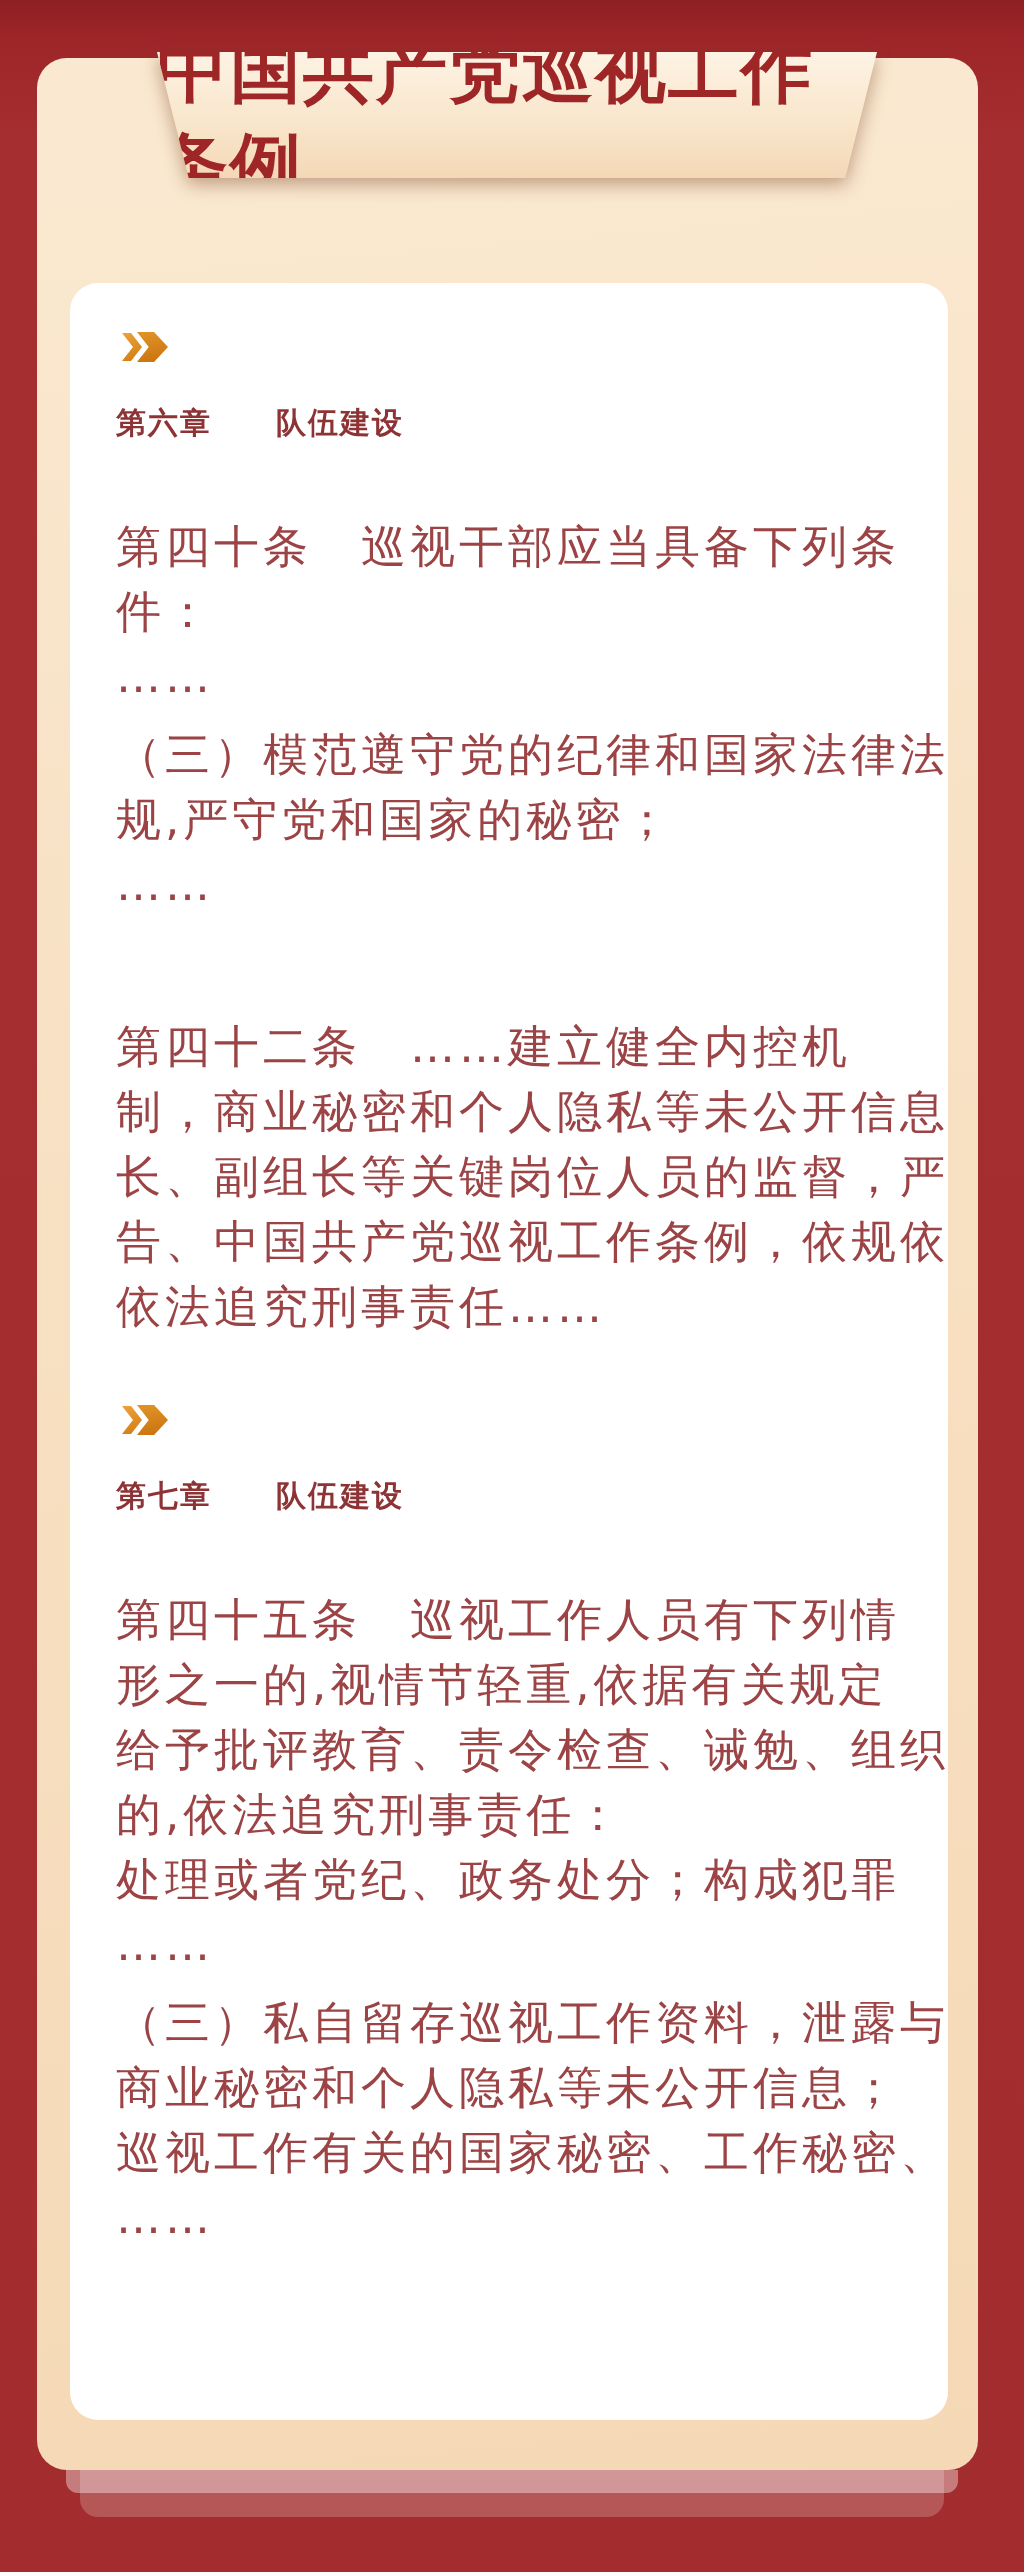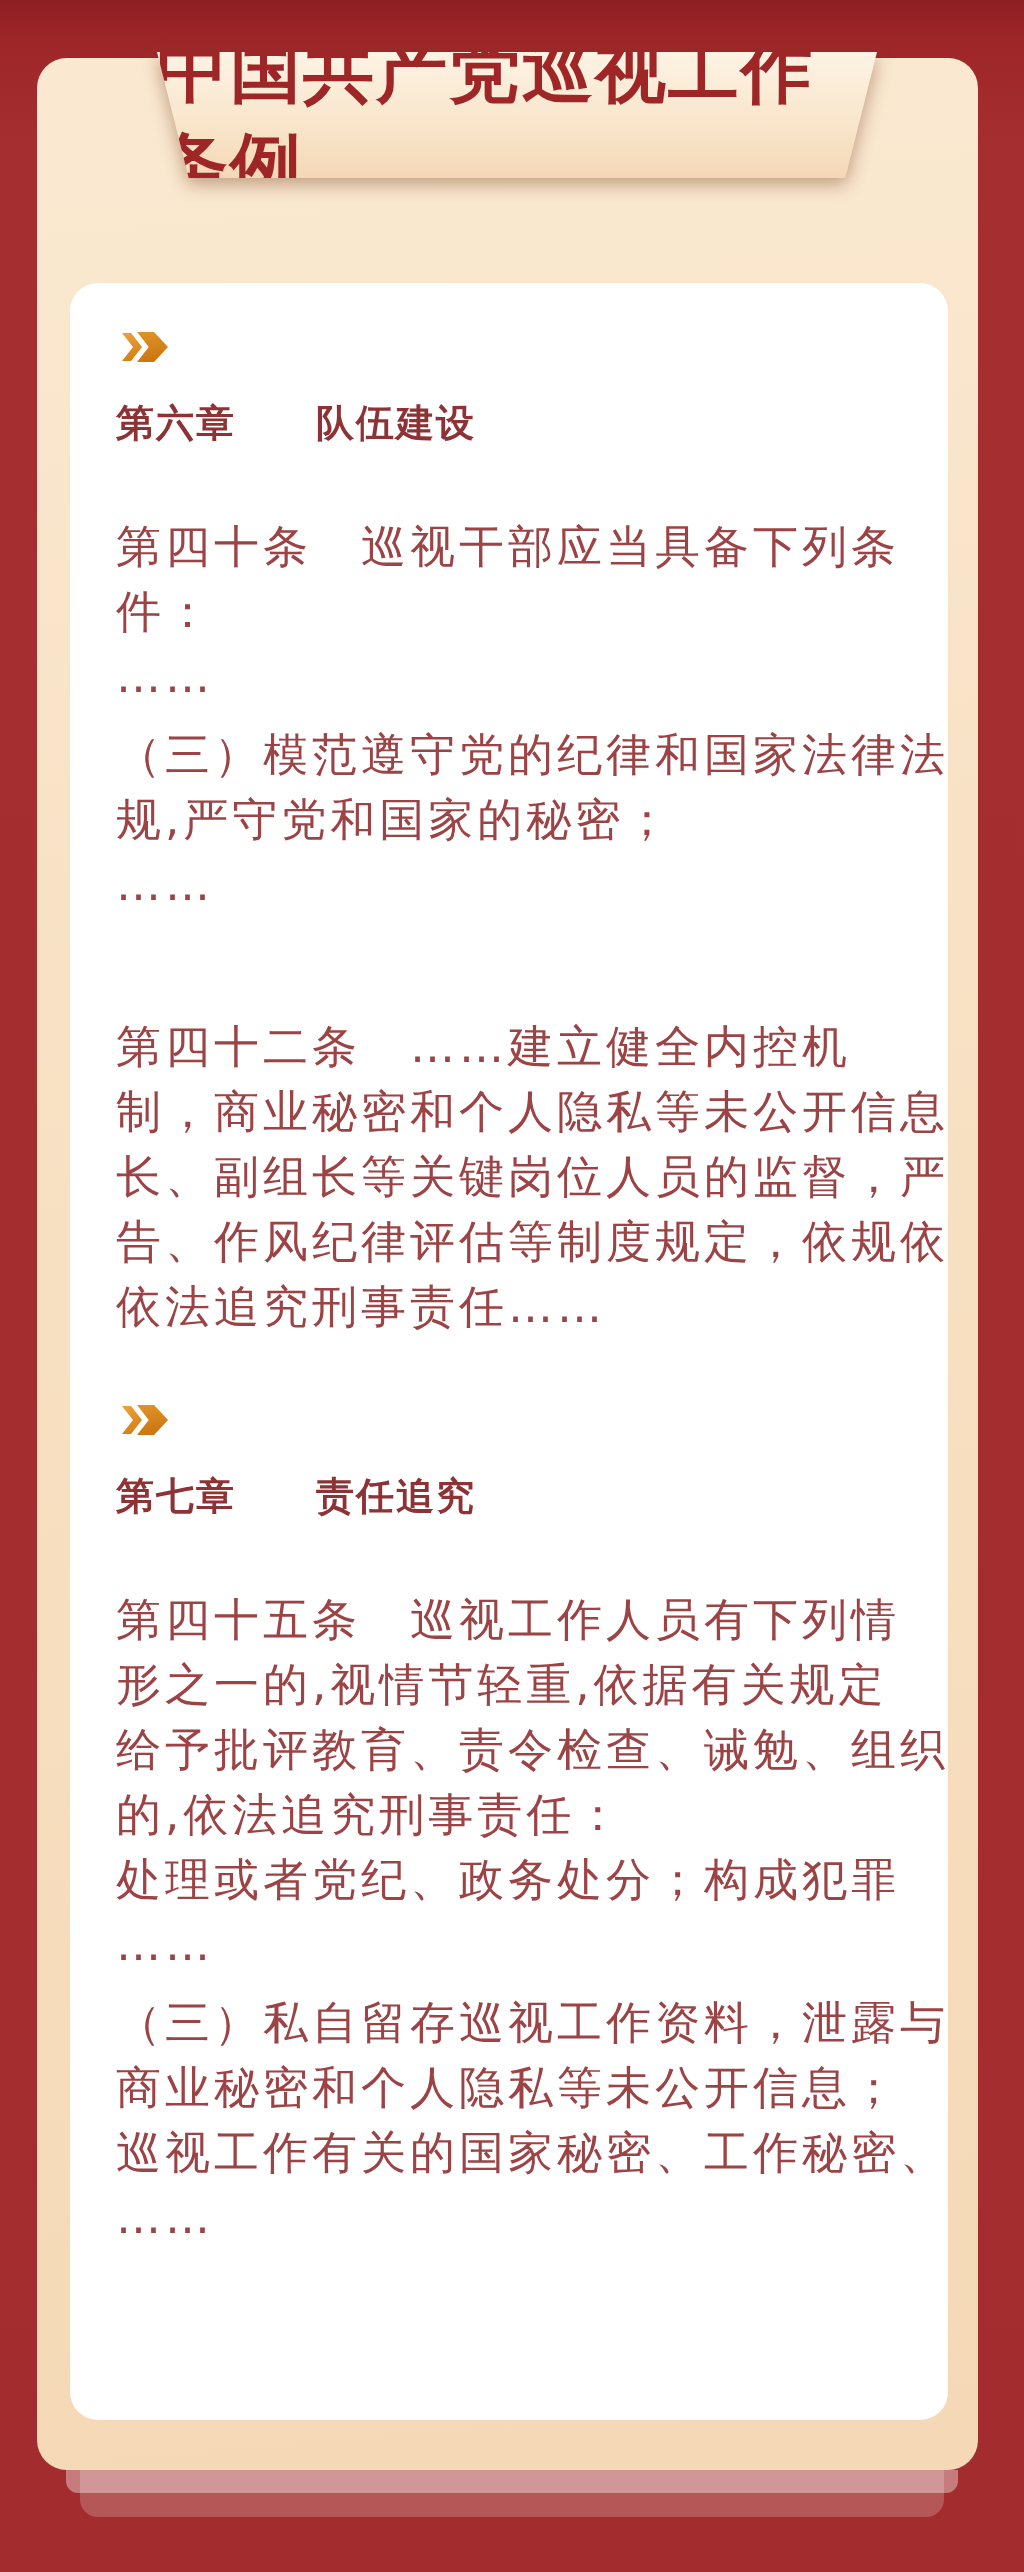--- a/index.html
+++ b/index.html
@@ -65,21 +65,21 @@
     filter:drop-shadow(2px 0 0 #ffffff) drop-shadow(-2px 0 0 #ffffff)
            drop-shadow(0 2px 0 #ffffff) drop-shadow(0 -2px 0 #ffffff);
   }
   .chev2{
     position:absolute;left:15px;top:-1px;width:31px;height:30px;z-index:1;
     background:linear-gradient(170deg,#e09428,#c9720d);
     clip-path:polygon(0 0,55% 0,100% 50%,55% 100%,0 100%,38% 50%);
   }
   .chapter-heading{
     margin:37px 0 0 0;
-    font-size:38px;line-height:50px;font-weight:900;
+    font-size:30px;line-height:50px;font-weight:900;
     color:#8d3335;letter-spacing:2px;
     white-space:nowrap;
   }
   .section-blocks{margin:0;}
   .block{margin-top:0;}
   .block.article{margin-top:97px;}
   .block.clause{margin-top:13px;}
   .block.ellipsis{margin-top:0;}
   .section-blocks .block:first-child{margin-top:66px;}
   .line{
@@ -124,32 +124,32 @@
             <div class="line">（三）模范遵守党的纪律和国家法律法</div>
             <div class="line">规,严守党和国家的秘密；</div>
           </div>
           <div class="block ellipsis">
             <div class="line">……</div>
           </div>
           <div class="block article">
             <div class="line">第四十二条　……建立健全内控机</div>
             <div class="line">制，商业秘密和个人隐私等未公开信息</div>
             <div class="line">长、副组长等关键岗位人员的监督，严</div>
-            <div class="line">告、作风纪律评估等制度规定，依规依</div>
+            <div class="line">告、中国共产党巡视工作条例，依规依</div>
             <div class="line">依法追究刑事责任……</div>
           </div>
         </div>
     </div>
 
     <div class="section">
       <div class="icon">
         <span class="chev1"></span>
         <span class="chev2"></span>
       </div>
-      <h2 class="chapter-heading">第七章　　责任追究</h2>
+      <h2 class="chapter-heading">第七章　　队伍建设</h2>
       <div class="section-blocks">
           <div class="block article">
             <div class="line">第四十五条　巡视工作人员有下列情</div>
             <div class="line">形之一的,视情节轻重,依据有关规定</div>
             <div class="line">给予批评教育、责令检查、诫勉、组织</div>
             <div class="line">的,依法追究刑事责任：</div>
             <div class="line">处理或者党纪、政务处分；构成犯罪</div>
           </div>
           <div class="block ellipsis">
             <div class="line">……</div>

